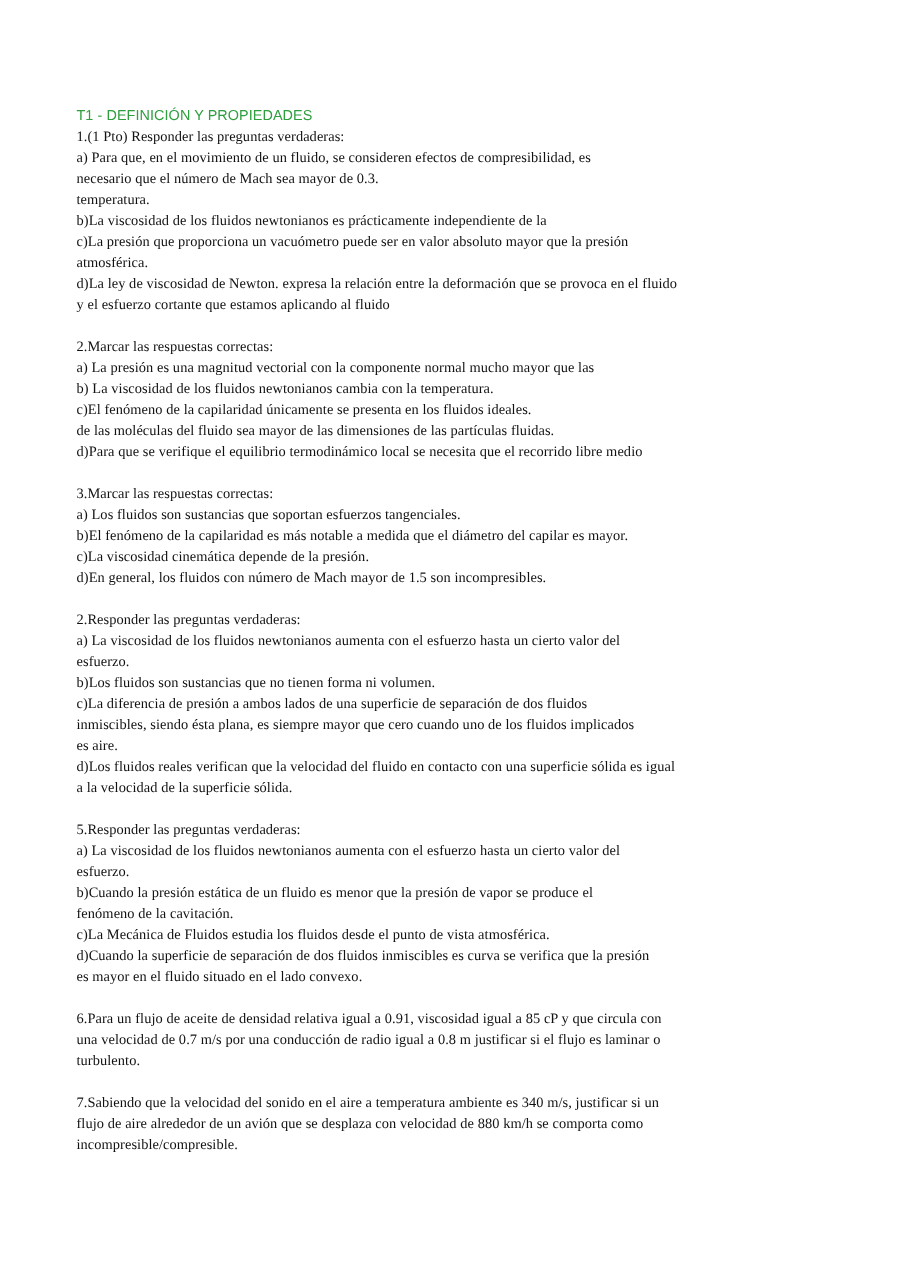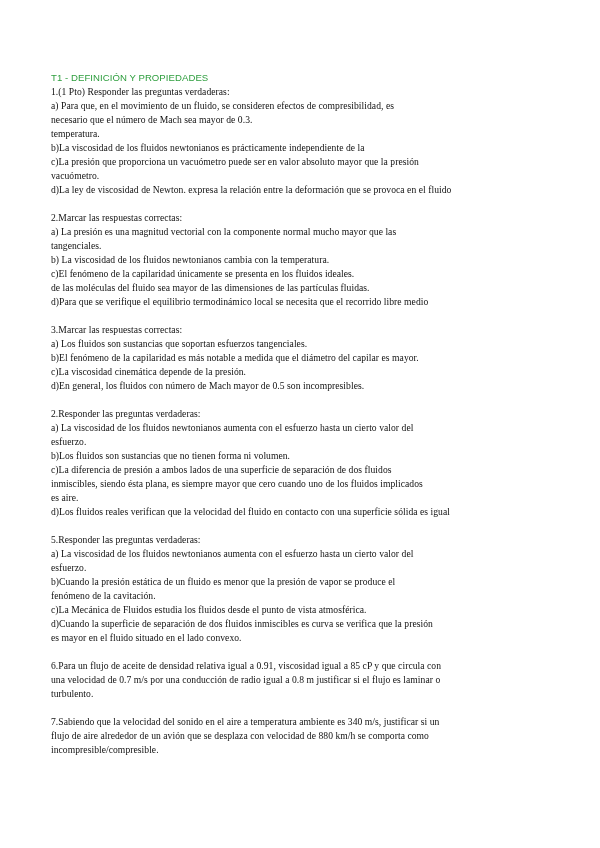--- a/index.html
+++ b/index.html
@@ -24,51 +24,52 @@
   <div class="content">
     <h1 class="heading" style="color: rgb(46, 158, 62);">T1 - DEFINICIÓN Y PROPIEDADES</h1>
     <div id="blocks">
         <div class="block">
           <p>1.(1 Pto) Responder las preguntas verdaderas:</p>
           <p>a) Para que, en el movimiento de un fluido, se consideren efectos de compresibilidad, es</p>
           <p>necesario que el número de Mach sea mayor de 0.3.</p>
           <p>temperatura.</p>
           <p>b)La viscosidad de los fluidos newtonianos es prácticamente independiente de la</p>
           <p>c)La presión que proporciona un vacuómetro puede ser en valor absoluto mayor que la presión</p>
-          <p>vacuómetro.</p>
+          <p>atmosférica.</p>
           <p>d)La ley de viscosidad de Newton. expresa la relación entre la deformación que se provoca en el fluido</p>
+          <p>y el esfuerzo cortante que estamos aplicando al fluido</p>
         </div>
         <div class="gap"></div>
         <div class="block">
           <p>2.Marcar las respuestas correctas:</p>
           <p>a) La presión es una magnitud vectorial con la componente normal mucho mayor que las</p>
-          <p>tangenciales.</p>
           <p>b) La viscosidad de los fluidos newtonianos cambia con la temperatura.</p>
           <p>c)El fenómeno de la capilaridad únicamente se presenta en los fluidos ideales.</p>
           <p>de las moléculas del fluido sea mayor de las dimensiones de las partículas fluidas.</p>
           <p>d)Para que se verifique el equilibrio termodinámico local se necesita que el recorrido libre medio</p>
         </div>
         <div class="gap"></div>
         <div class="block">
           <p>3.Marcar las respuestas correctas:</p>
           <p>a) Los fluidos son sustancias que soportan esfuerzos tangenciales.</p>
           <p>b)El fenómeno de la capilaridad es más notable a medida que el diámetro del capilar es mayor.</p>
           <p>c)La viscosidad cinemática depende de la presión.</p>
-          <p>d)En general, los fluidos con número de Mach mayor de 0.5 son incompresibles.</p>
+          <p>d)En general, los fluidos con número de Mach mayor de 1.5 son incompresibles.</p>
         </div>
         <div class="gap"></div>
         <div class="block">
           <p>2.Responder las preguntas verdaderas:</p>
           <p>a) La viscosidad de los fluidos newtonianos aumenta con el esfuerzo hasta un cierto valor del</p>
           <p>esfuerzo.</p>
           <p>b)Los fluidos son sustancias que no tienen forma ni volumen.</p>
           <p>c)La diferencia de presión a ambos lados de una superficie de separación de dos fluidos</p>
           <p>inmiscibles, siendo ésta plana, es siempre mayor que cero cuando uno de los fluidos implicados</p>
           <p>es aire.</p>
           <p>d)Los fluidos reales verifican que la velocidad del fluido en contacto con una superficie sólida es igual</p>
+          <p>a la velocidad de la superficie sólida.</p>
         </div>
         <div class="gap"></div>
         <div class="block">
           <p>5.Responder las preguntas verdaderas:</p>
           <p>a) La viscosidad de los fluidos newtonianos aumenta con el esfuerzo hasta un cierto valor del</p>
           <p>esfuerzo.</p>
           <p>b)Cuando la presión estática de un fluido es menor que la presión de vapor se produce el</p>
           <p>fenómeno de la cavitación.</p>
           <p>c)La Mecánica de Fluidos estudia los fluidos desde el punto de vista atmosférica.</p>
           <p>d)Cuando la superficie de separación de dos fluidos inmiscibles es curva se verifica que la presión</p>

